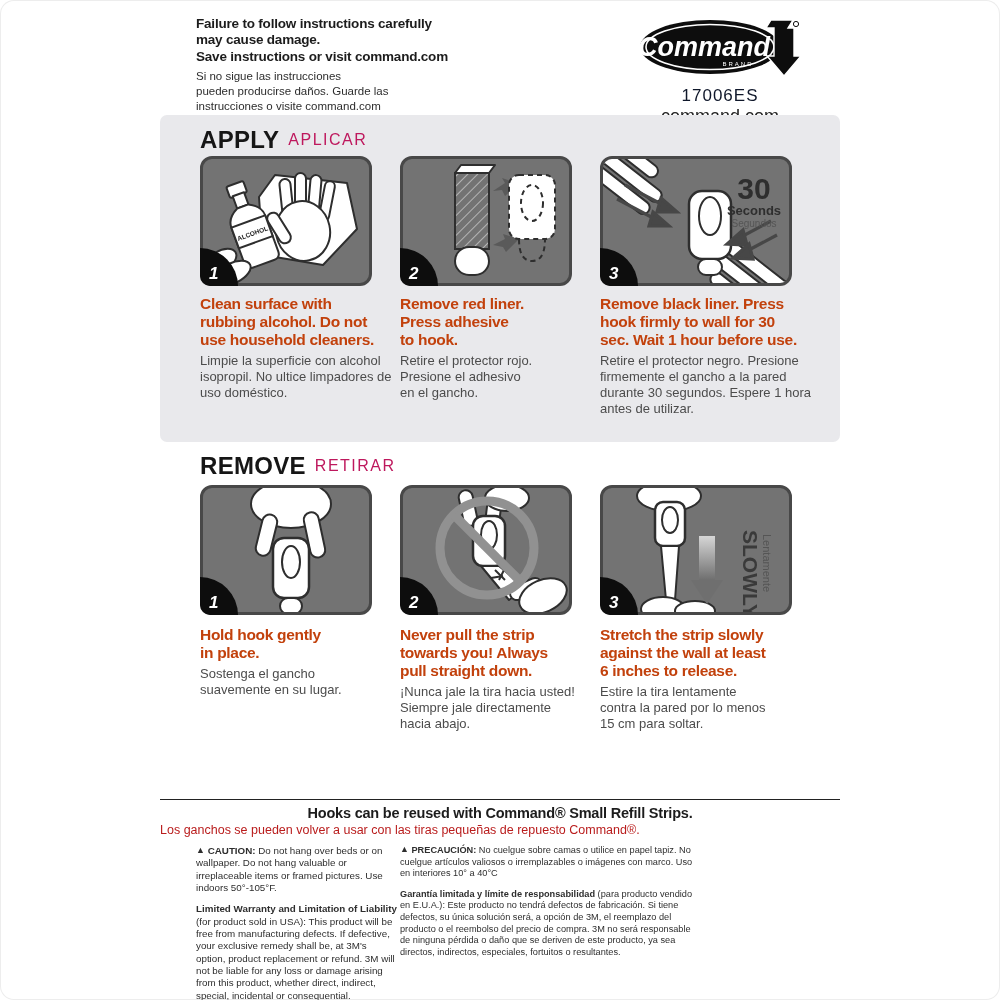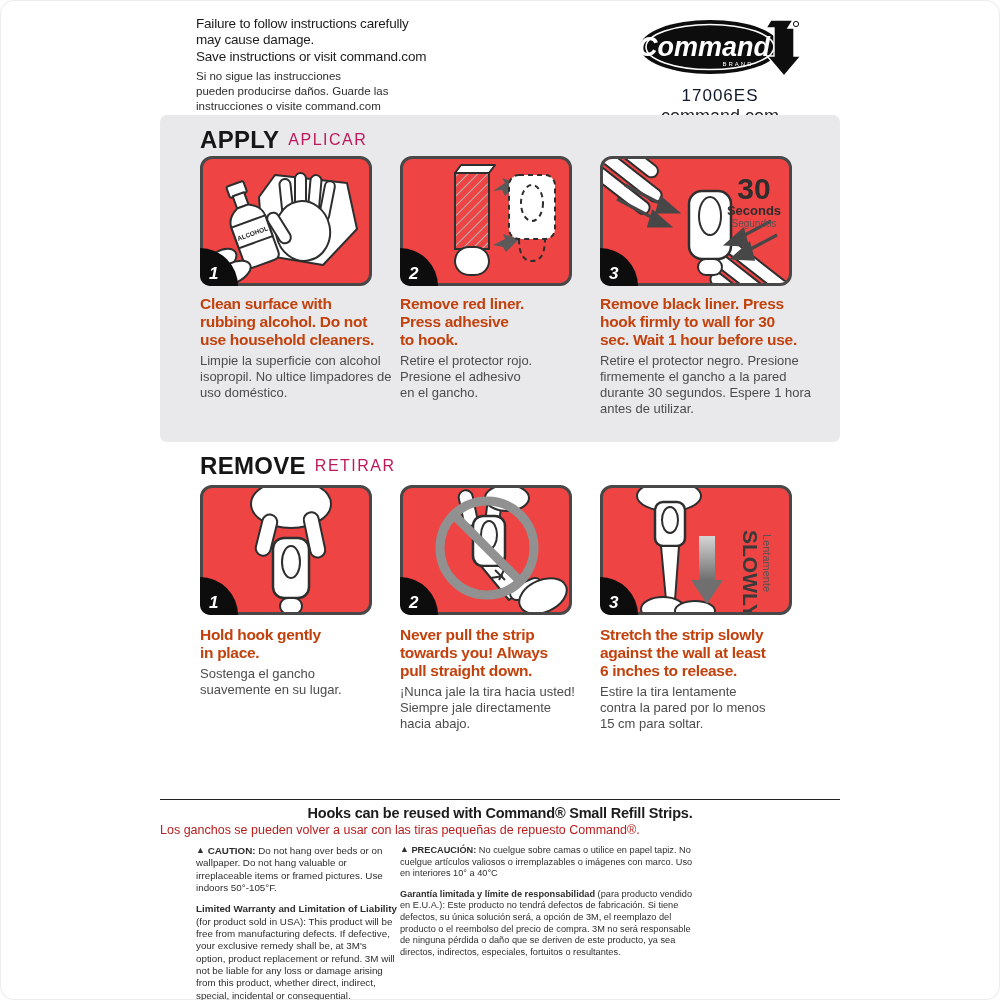--- a/index.html
+++ b/index.html
@@ -2,34 +2,34 @@
 <html><head>
 <meta charset="utf-8">
 <style>
   html,body{margin:0;padding:0}
   body{width:1000px;height:1000px;position:relative;background:#ffffff;
        font-family:"Liberation Sans",sans-serif;color:#1c1c1c;overflow:hidden}
   .abs{position:absolute}
   .frame{position:absolute;inset:0;border-radius:14px;box-shadow:inset 0 0 0 1px #ededed}
 
   
-  .warn-en{font-weight:normal;font-size:13.5px;line-height:1.22;white-space:pre-line;letter-spacing:-0.2px}
+  .warn-en{font-weight:bold;font-size:13.5px;line-height:1.22;white-space:pre-line;letter-spacing:-0.2px}
   .warn-es{font-size:11.5px;line-height:1.3;margin-top:4px;white-space:pre-line;color:#2d2d2d}
   .logo-block{left:638px;top:16px;width:164px;text-align:center}
   .product-code{font-size:17px;letter-spacing:1px;color:#0f172a;margin-top:2px}
   .site{font-size:18px;color:#222;margin-top:0px}
 
   
   .apply-panel{left:160px;top:115px;width:680px;height:327px;background:#e9e9ec;border-radius:7px}
 
   .sec-title-row{display:flex;align-items:center}
   .sec-title{font-size:24px;font-weight:800;letter-spacing:0.3px;color:#161616}
   .sec-sub{font-size:16px;font-weight:400;color:#be185d;letter-spacing:1.5px;margin-left:9px}
 
-  .card{background:#ef4444;border:3px solid #484848;border-radius:12px;box-sizing:border-box;height:130px}
+  .card{background:#737373;border:3px solid #484848;border-radius:12px;box-sizing:border-box;height:130px}
   .card svg{display:block;border-radius:9px}
   .badge{position:absolute;left:-3px;bottom:-3px;width:38px;height:38px;background:#0d0d0d;
          border-radius:0 100% 0 10px}
   .badge span{position:absolute;left:9px;bottom:2px;color:#fff;font-style:italic;font-weight:bold;font-size:17px}
 
   .step-text{width:196px}
   .step-en{font-weight:bold;font-size:15.5px;line-height:1.17;letter-spacing:-0.3px;white-space:pre-line;color:#c2410c}
   .step-es{font-size:13px;color:#4c4c4c;line-height:1.22;margin-top:4px;white-space:pre-line}
 
   

